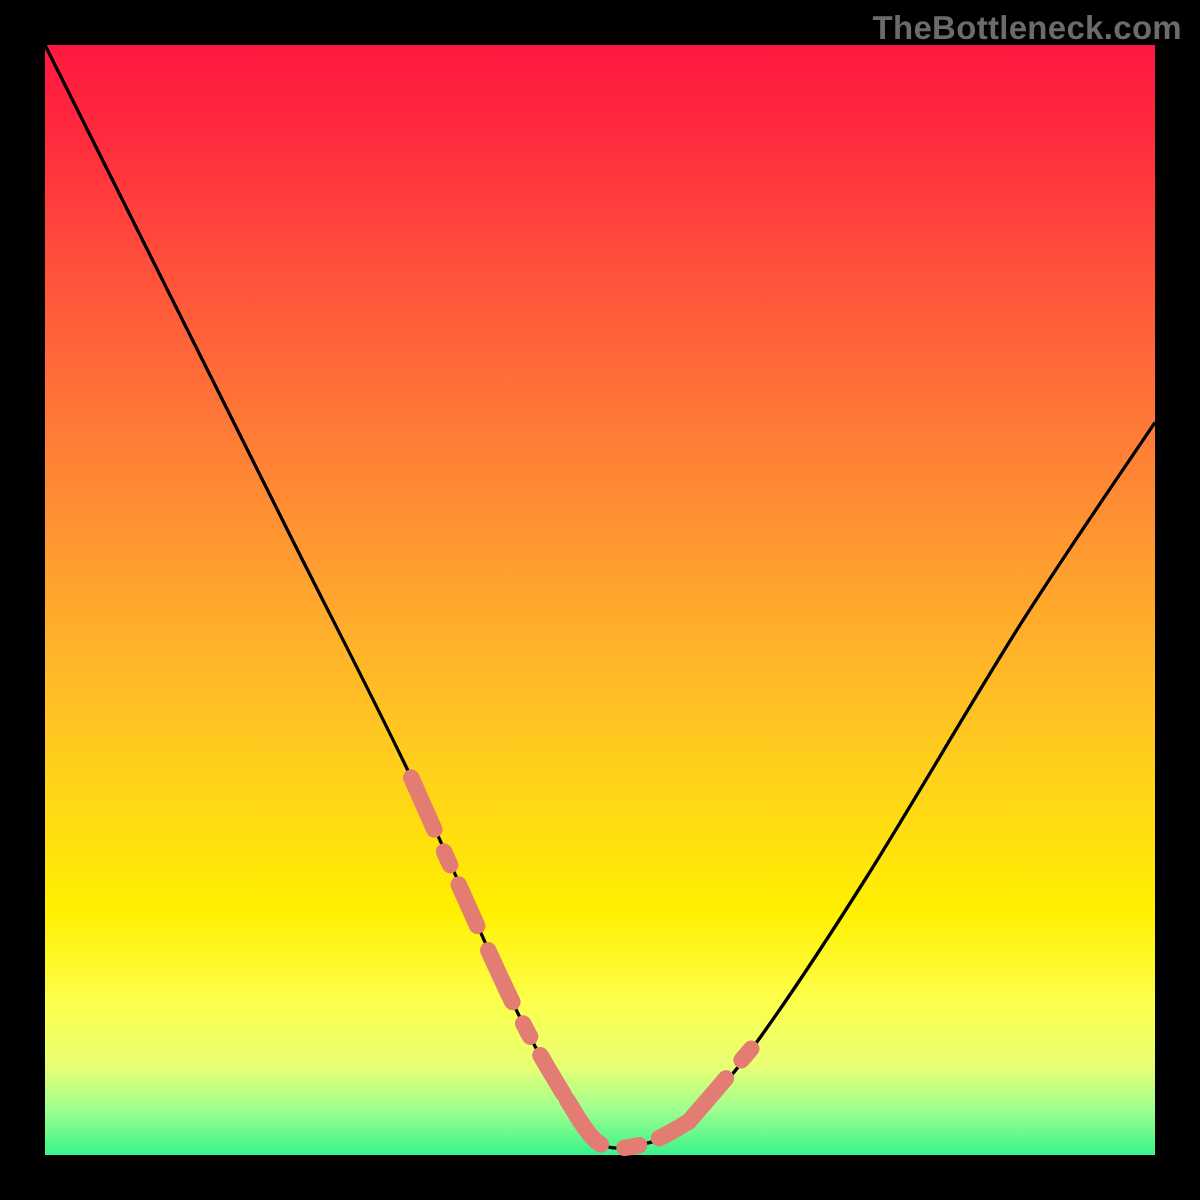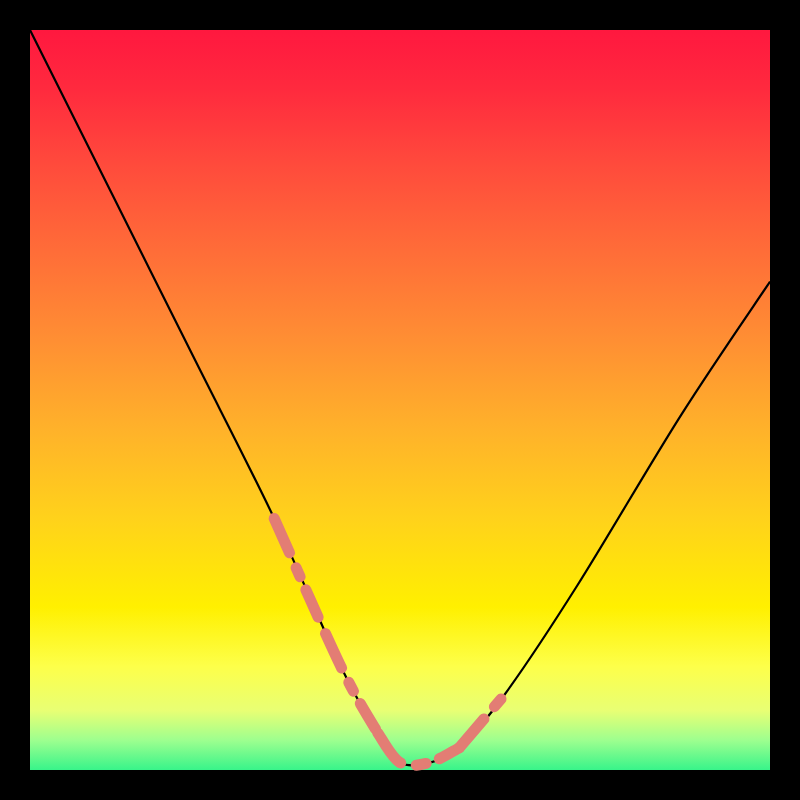--- a/index.html
+++ b/index.html
@@ -53,20 +53,21 @@
     top: 0;
     width: 740px;
     height: 740px;
     overflow: visible;
   }
 </style>
 </head>
 <body>
 
 <div class="frame">
+  <div class="watermark">TheBottleneck.com</div>
 
   <div class="plot-area">
     <svg class="curve" viewBox="0 0 740 740" preserveAspectRatio="none">
       <path id="main-curve" fill="none" stroke="#000000" stroke-width="2.2" d="M 0 0 C 13.566666666666668 27.133333333333326 54.266666666666666 108.5333333333333 81.4 162.79999999999995 C 108.53333333333335 217.0666666666666 135.66666666666669 271.3333333333333 162.8 325.59999999999997 C 189.93333333333334 379.8666666666666 219.53333333333336 436.59999999999997 244.20000000000002 488.4 C 268.8666666666667 540.1999999999999 293.53333333333336 600.6333333333333 310.8 636.4 C 328.06666666666666 672.1666666666666 337.9333333333333 686.9666666666667 347.79999999999995 703 C 357.66666666666663 719.0333333333333 361.3666666666667 727.6666666666667 370 732.6 C 378.6333333333333 737.5333333333333 389.73333333333335 735.0666666666667 399.6 732.6 C 409.4666666666667 730.1333333333333 416.8666666666667 728.9 429.2 717.8 C 441.5333333333333 706.6999999999999 453.8666666666667 693.1333333333333 473.6 666 C 493.33333333333337 638.8666666666667 518 601.8666666666667 547.6 555 C 577.2 508.1333333333333 619.1333333333334 435.3666666666667 651.2 384.8 C 683.2666666666667 334.23333333333335 725.2 273.79999999999995 740 251.59999999999997"></path>
       <g id="highlights">
           <path d="M 244.20000000000002 488.4 C 255.3 513.0666666666666 293.53333333333336 600.6333333333333 310.8 636.4 C 328.06666666666666 672.1666666666666 341.6333333333333 691.9 347.79999999999995 703" fill="none" stroke="#e37d74" stroke-width="11" stroke-linecap="round" stroke-dasharray="38 16 10 14 30 18"></path>
           <path d="M 347.79999999999995 703 C 351.49999999999994 707.9333333333334 361.3666666666667 727.6666666666667 370 732.6 C 378.6333333333333 737.5333333333333 389.73333333333335 735.0666666666667 399.6 732.6 C 409.4666666666667 730.1333333333333 424.26666666666665 720.2666666666667 429.2 717.8" fill="none" stroke="#e37d74" stroke-width="11" stroke-linecap="round" stroke-dasharray="38 16 10 14 30 18"></path>
           <path d="M 429.2 717.8 C 436.6 709.1666666666666 466.20000000000005 674.6333333333333 473.6 666" fill="none" stroke="#e37d74" stroke-width="11" stroke-linecap="round" stroke-dasharray="38 16 10 14 30 18"></path>
         </g>
     </svg>

